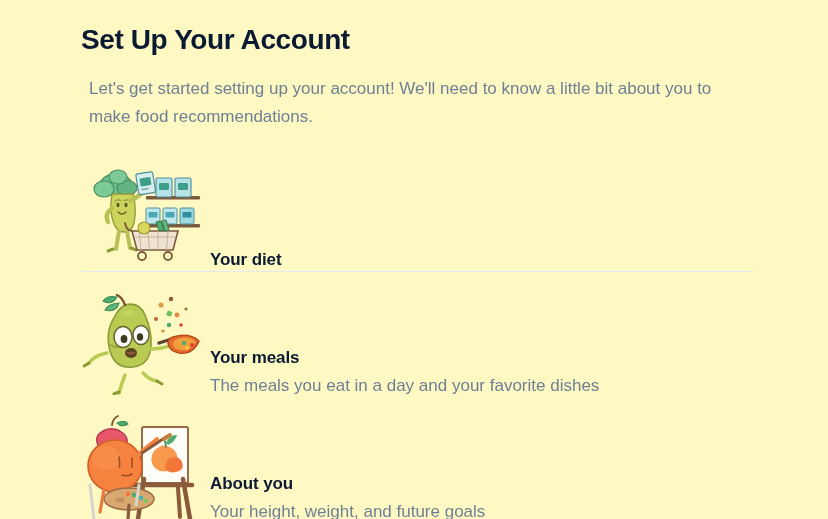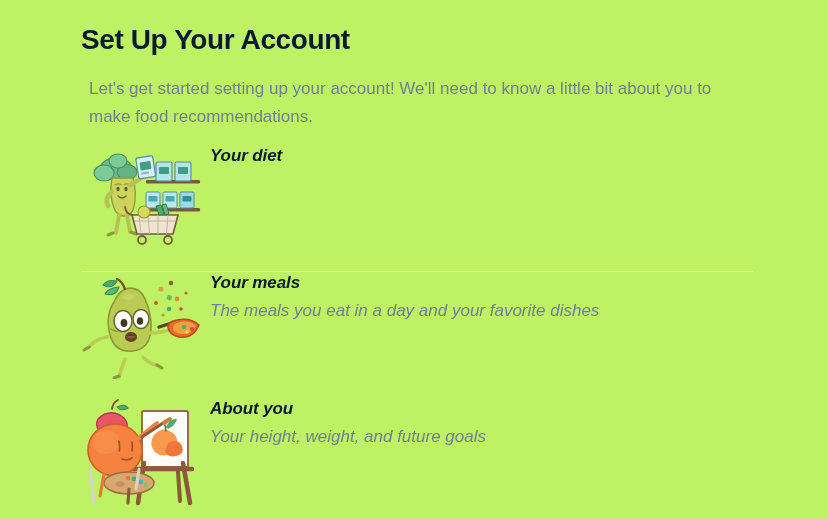--- a/index.html
+++ b/index.html
@@ -12,21 +12,21 @@
     height: 519px;
     overflow: hidden;
     font-family: "Liberation Sans", sans-serif;
     -webkit-font-smoothing: antialiased;
   }
 
   .page {
     position: relative;
     width: 828px;
     height: 519px;
-    background: #bef264;
+    background: #fef9c3;
   }
 
   .content {
     position: absolute;
     left: 81px;
     top: 0;
     width: 672px;
   }
 
   .page-title {
@@ -52,25 +52,24 @@
   .setup-list {
     margin: 0;
     padding: 0;
     list-style: none;
     margin-top: 14px;
   }
 
   .setup-item {
     position: relative;
     display: flex;
-    align-items: flex-start;
+    align-items: flex-end;
     height: 126px;
     border-bottom: 1px solid #e3e9f0;
     cursor: pointer;
-    font-style: italic;
   }
   .setup-item.last {
     border-bottom: none;
   }
 
   .item-illustration {
     flex: 0 0 130px;
     width: 130px;
     height: 110px;
     display: flex;

